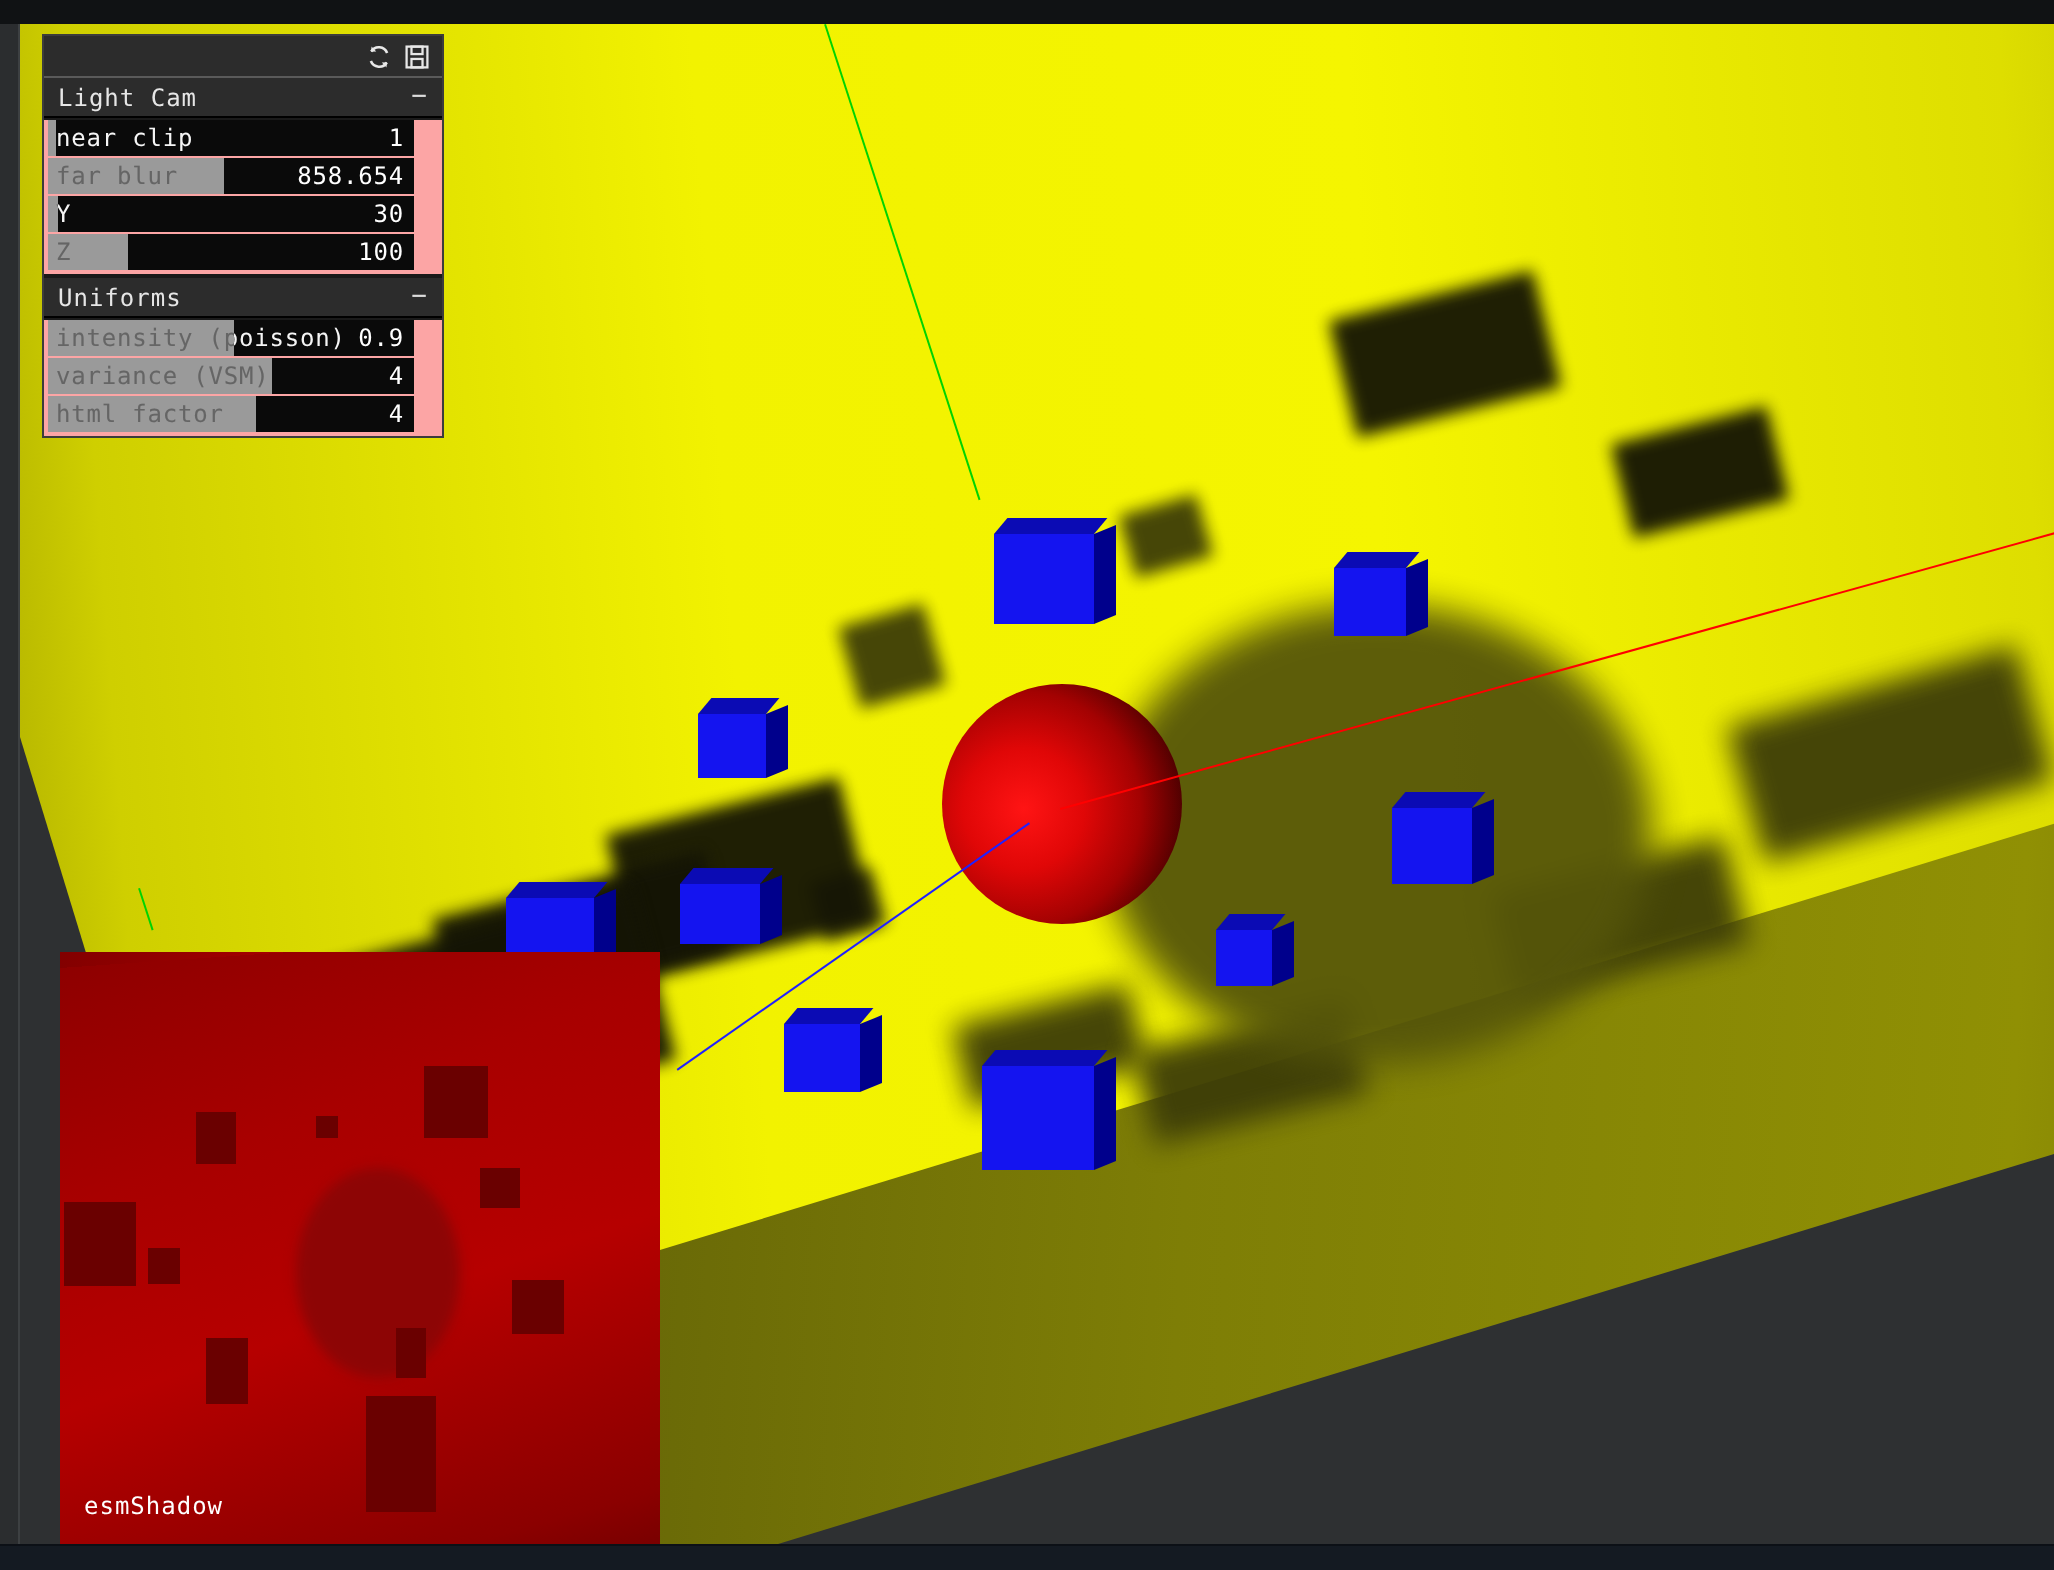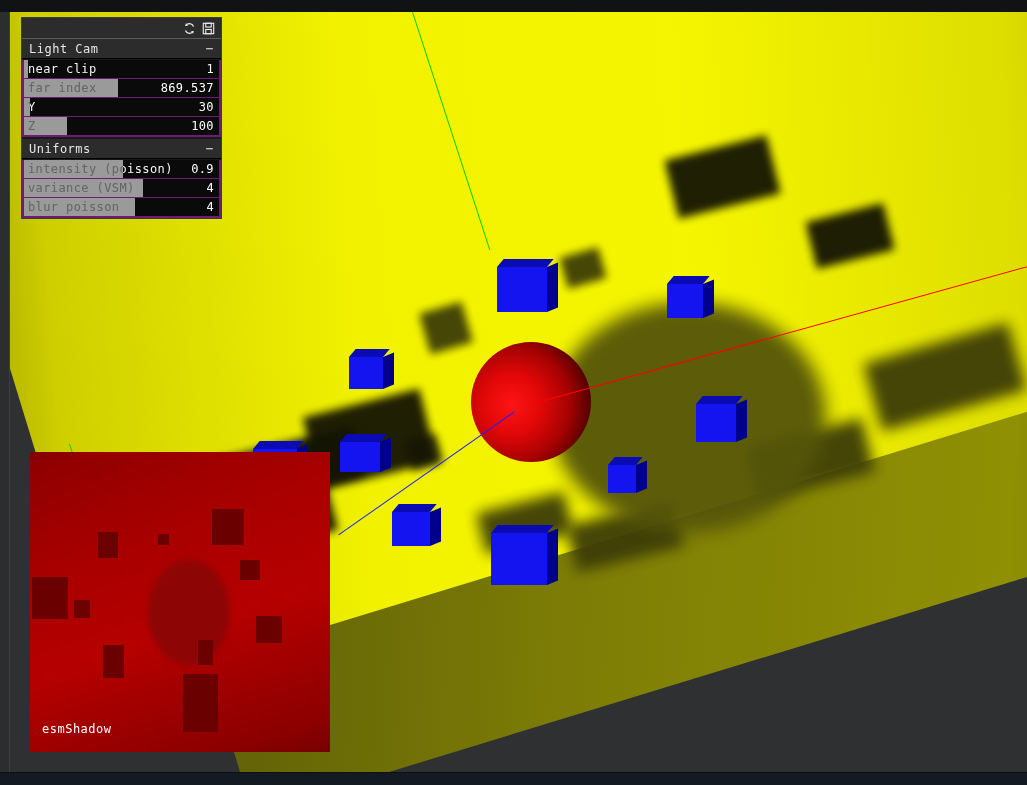--- a/index.html
+++ b/index.html
@@ -70,33 +70,33 @@
        background:#1a1a1a;border:1px solid #3c3c3c;}
   #gui-top{height:20px;background:#2c2c2c;display:flex;align-items:center;
            justify-content:flex-end;gap:6px;padding-right:6px;
            border-bottom:1px solid #5a5a5a;}
   .gui-icon{width:13px;height:13px;color:#e8e8e8;cursor:pointer;display:block;}
   .folder-title{height:19px;background:#2c2c2c;color:#e6e6e6;display:flex;
                 align-items:center;justify-content:space-between;
                 padding:0 7px 0 7px;font-size:12px;letter-spacing:.5px;
                 border-bottom:1px solid #000;cursor:pointer;}
   .folder-title .minus{font-size:13px;color:#dcdcdc;line-height:1;}
-  .rows{background:#701a75;padding:0 2px 2px 2px;}
+  .rows{background:#fca5a5;padding:0 14px 2px 2px;}
   .row{position:relative;height:18px;margin-top:1px;background:#0a0a0a;
        overflow:hidden;cursor:ew-resize;}
   .row .fill{position:absolute;left:0;top:0;height:100%;background:#9a9a9a;}
   .row .rlabel{position:absolute;left:4px;top:0;line-height:18px;color:#ffffff;
                font-size:12px;letter-spacing:.4px;white-space:nowrap;z-index:2;
                mix-blend-mode:difference;}
   .row .rval{position:absolute;right:5px;top:0;line-height:18px;color:#ffffff;
              font-size:12px;letter-spacing:.4px;z-index:3;}
   .gui-sep{height:2px;background:#1a1a1a;}
 
   
-  #inset{position:absolute;left:20px;top:440px;width:300px;height:300px;
+  #inset{position:absolute;left:20px;top:464px;width:300px;height:300px;
          overflow:hidden;z-index:35;background:#6d0000;}
   #inset-wall{position:absolute;left:-10px;top:-6px;width:326px;height:316px;
      background:linear-gradient(115deg,#7e0000 0%,#a30000 25%,#b20000 50%,#c40000 70%,#ff0000 92%,#ff1b1b 100%);}
   #inset-quad{position:absolute;left:0px;top:8px;width:290px;height:300px;
      transform:perspective(420px) rotateY(-11deg);transform-origin:left center;
      background:linear-gradient(160deg,#8e0000 0%,#a80000 30%,#b60000 55%,#8b0000 85%,#5e0000 100%);}
   .ishape{position:absolute;background:#6a0000;}
   .iblob{position:absolute;border-radius:50%;background:#8d0505;filter:blur(3px);}
   #inset-label{position:absolute;left:12px;bottom:16px;color:#fff;font-size:12px;
       font-family:"DejaVu Sans Mono","Liberation Mono",monospace;letter-spacing:.5px;z-index:5;}
@@ -227,22 +227,22 @@
       <span class="minus">−</span>
     </div>
     <div class="rows">
       <div class="row">
         <div class="fill" style="width:2%"></div>
         <span class="rlabel">near clip</span>
         <span class="rval">1</span>
       </div>
       <div class="row">
         <div class="fill" style="width:48%"></div>
-        <span class="rlabel">far index</span>
-        <span class="rval">869.537</span>
+        <span class="rlabel">far blur</span>
+        <span class="rval">858.654</span>
       </div>
       <div class="row">
         <div class="fill" style="width:3%"></div>
         <span class="rlabel">Y</span>
         <span class="rval">30</span>
       </div>
       <div class="row">
         <div class="fill" style="width:22%"></div>
         <span class="rlabel">Z</span>
         <span class="rval">100</span>
@@ -261,20 +261,20 @@
         <span class="rlabel">intensity (poisson)</span>
         <span class="rval">0.9</span>
       </div>
       <div class="row">
         <div class="fill" style="width:61%"></div>
         <span class="rlabel">variance (VSM)</span>
         <span class="rval">4</span>
       </div>
       <div class="row">
         <div class="fill" style="width:57%"></div>
-        <span class="rlabel">blur poisson</span>
+        <span class="rlabel">html factor</span>
         <span class="rval">4</span>
       </div>
     </div>
   </div>
 
 
 </div>
 
 </body></html>

